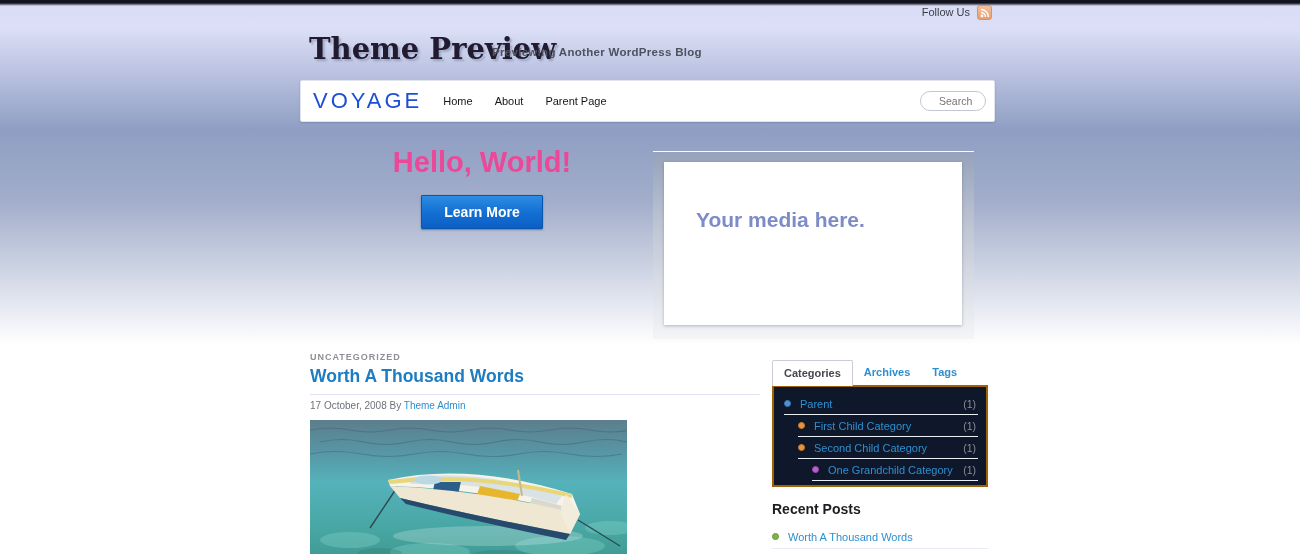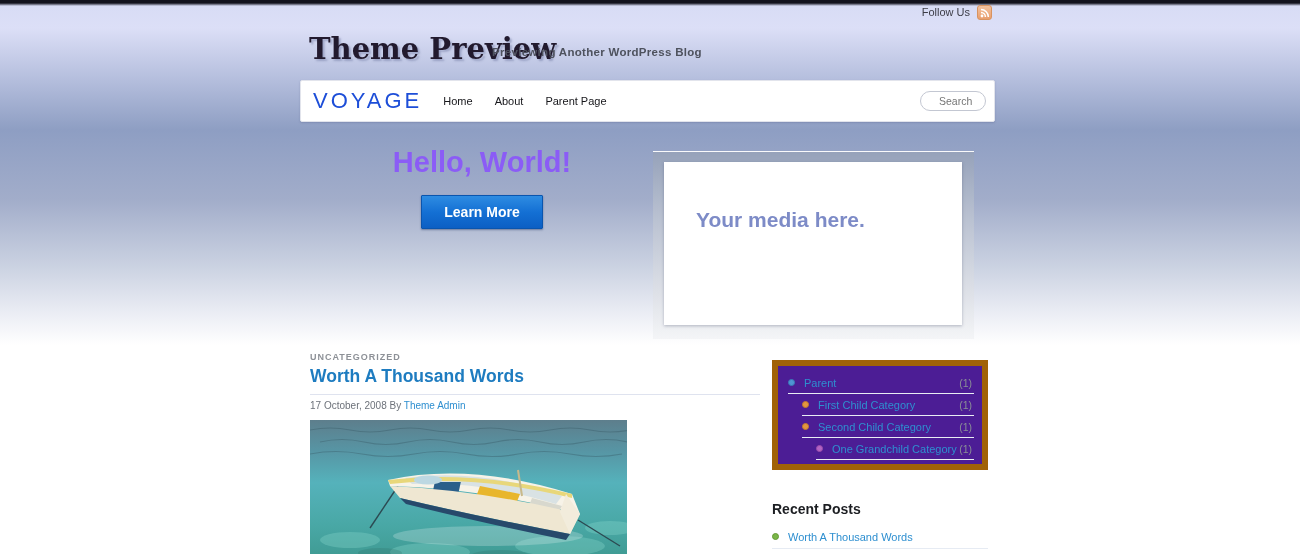--- a/index.html
+++ b/index.html
@@ -29,21 +29,21 @@
   .logo { margin-left:12px; font-size:22px; font-weight:normal; color:#1d4ed8; letter-spacing:3px; cursor:pointer;text-align:right; }
   .nav-links { display:flex; margin-left:10px; gap:0; }
   .nav-link { font-size:11px; color:#16161a; padding:6px 11px; cursor:pointer; }
   .searchbox { position:absolute; right:8px; top:10px; width:66px; height:20px; border:1px solid #c3c7d2;
                border-radius:11px; background:#fff; display:flex; align-items:center; padding:0 14px; }
   .searchbox input { border:none; outline:none; width:44px; font-size:10.5px; color:#707680;
                      font-family:"Liberation Sans", sans-serif; background:transparent; }
 
   
   .hero-left { position:absolute; left:332px; top:146px; width:300px; text-align:center; }
-  .hero-headline { font-size:29px; font-weight:bold; color:#8b5cf6; }
+  .hero-headline { font-size:29px; font-weight:bold; color:#ec4899; }
   .hero-desc { margin-top:12px; font-size:13px; color:#63676e; line-height:19px; }
   .hero-btn { margin-top:16px; display:inline-block; padding:8px 22px; font-size:14px; font-weight:bold;
               color:#ffffff; background:linear-gradient(180deg,#2e8ce2 0%,#1470d4 50%,#0c5fc4 100%);
               border:1px solid #0a55ae; border-radius:1px; box-shadow:0 1px 2px rgba(0,30,80,0.4);
               cursor:pointer; }
 
   .media-frame { position:absolute; left:653px; top:151px; width:321px; height:188px; padding:10px 12px 14px 11px;
                  background:linear-gradient(180deg,#96a2ba 0%,#b9c1d1 35%,#dde0e7 75%,#f4f5f7 100%);
                  border-top:1px solid rgba(255,255,255,0.5); }
   .media-inner { width:100%; height:100%; background:#ffffff; box-shadow:0 1px 3px rgba(60,70,100,0.35); }
@@ -58,21 +58,21 @@
   .post-meta .author { color:#2e8fd0; cursor:pointer; }
   .post-img { margin-top:9px; width:317px; height:139px; display:block; cursor:pointer; }
 
   
   .sidebar { position:absolute; left:772px; top:360px; width:216px; }
   .tabs { display:flex; align-items:flex-end; height:25px; }
   .tab { font-size:11px; font-weight:bold; padding:6px 11px 7px; cursor:pointer; }
   .tab.active { background:#ffffff; border:1px solid #c9cdd6; border-bottom:none; color:#45484e;
                 border-radius:2px 2px 0 0; position:relative; z-index:2; margin-bottom:-1px; height:26px; }
   .tab.inactive { color:#2e8fd0; }
-  .panel { position:relative; z-index:1; background:#4c1d95; border:6px solid #a16207; padding:6px 8px 4px 8px; }
+  .panel { position:relative; z-index:1; background:#0f172a; border:2px solid #a16207; padding:6px 8px 4px 8px; }
   .cat-row { display:flex; align-items:center; height:22px; border-bottom:1px solid #e9edf4;
              font-size:11px; }
   .cat-row.lvl0 { margin-left:2px; }
   .cat-row.lvl1 { margin-left:16px; }
   .cat-row.lvl2 { margin-left:30px; }
   .cat-row:last-child { border-bottom:1px solid #e9edf4; }
   .bullet { width:7px; height:7px; border-radius:50%; margin-right:9px; flex:0 0 auto; }
   .b-blue   { background:#4f93d2; border:1px solid #3a7ab8; }
   .b-orange { background:#e2963f; border:1px solid #c47c2c; }
   .b-purple { background:#b464c4; border:1px solid #9a4dab; }
@@ -172,20 +172,25 @@
     <path d="M80,66 Q170,70 270,94 L260,114 Q165,96 90,78 Z" fill="#efe7d2"></path>
     <path d="M90,78 Q165,96 260,114 L256,120 Q168,102 96,84 Z" fill="#27496b"></path>
     <path d="M78,60 Q165,50 262,74 L262,78 Q166,54 80,64 Z" fill="#e8d77a"></path>
     <path d="M256,74 L270,94 L260,114 L250,92 Z" fill="#f2ecdc"></path>
     <ellipse cx="118" cy="60" rx="14" ry="4.5" fill="#bcd8e2"></ellipse>
     <line x1="208" y1="50" x2="212" y2="76" stroke="#c9b98a" stroke-width="2"></line>
   </svg>
 </div>
 
 <div class="sidebar">
+  <div class="tabs">
+    <span class="tab active">Categories</span>
+    <span class="tab inactive">Archives</span>
+    <span class="tab inactive">Tags</span>
+  </div>
   <div class="panel">
     <div class="cat-row lvl0">
       <span class="bullet b-blue"></span>
       <span class="cat-link">Parent</span>
       <span class="cat-count">(1)</span>
     </div>
     <div class="cat-row lvl1">
       <span class="bullet b-orange"></span>
       <span class="cat-link">First Child Category</span>
       <span class="cat-count">(1)</span>

